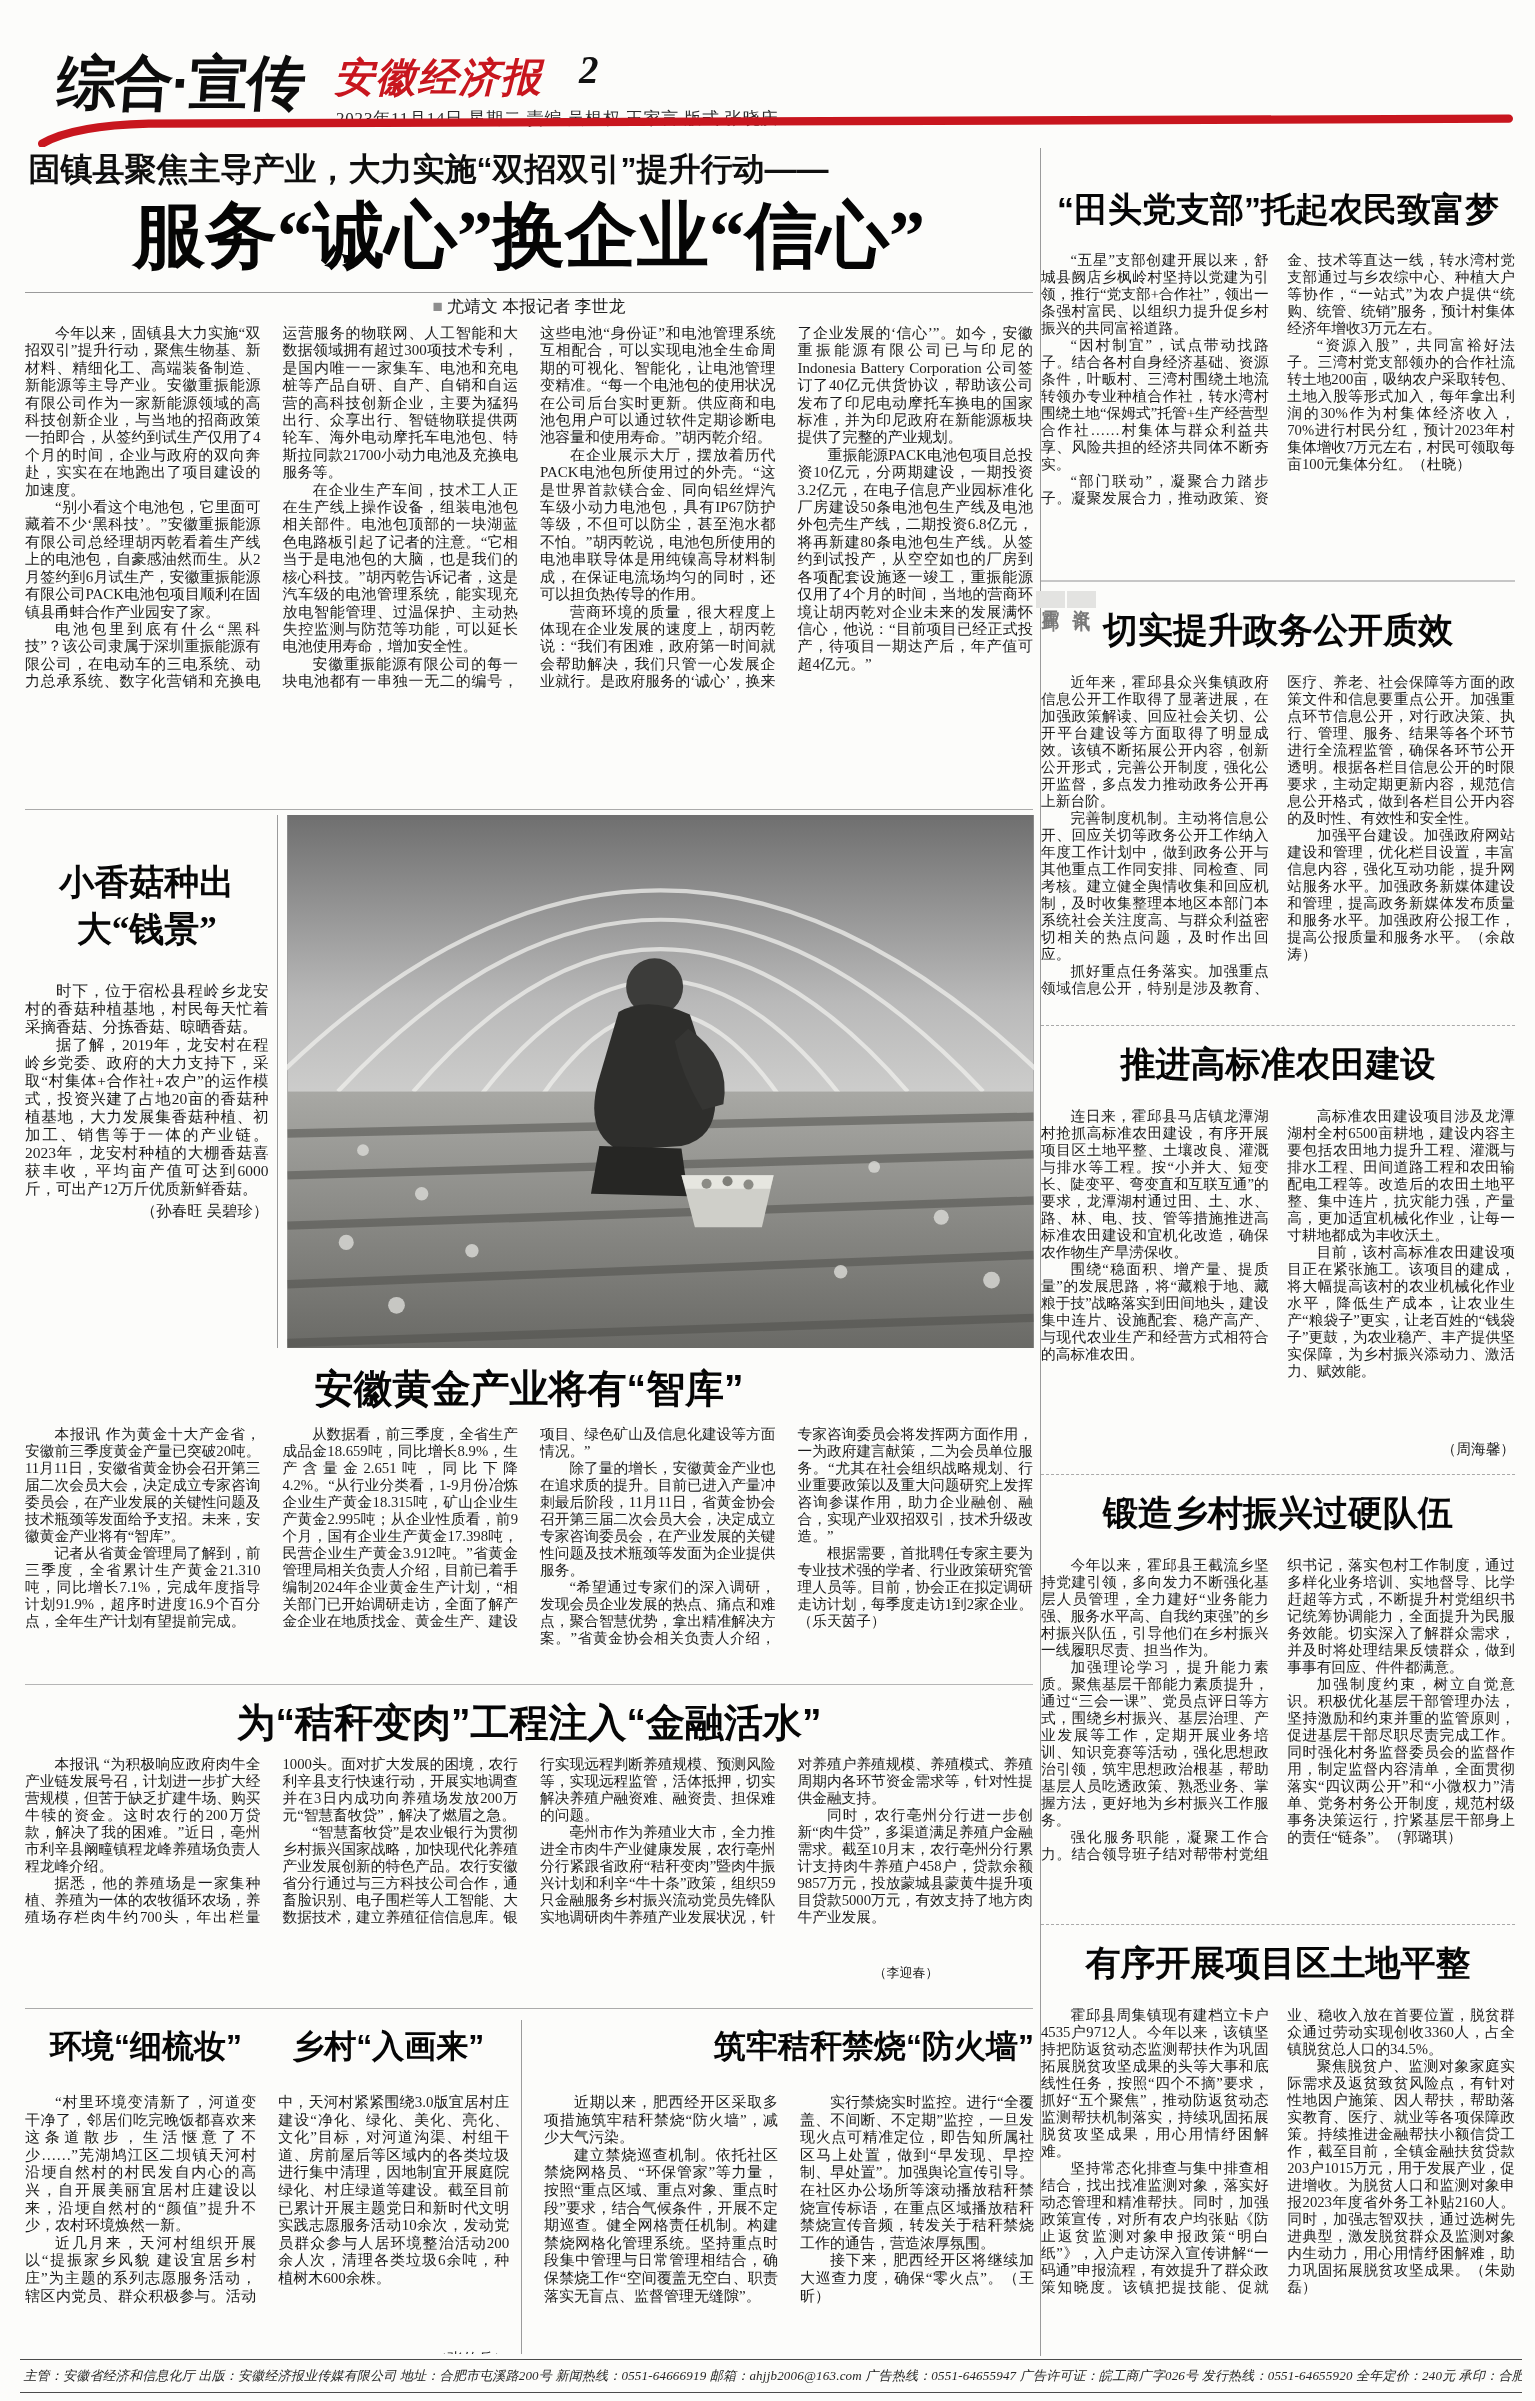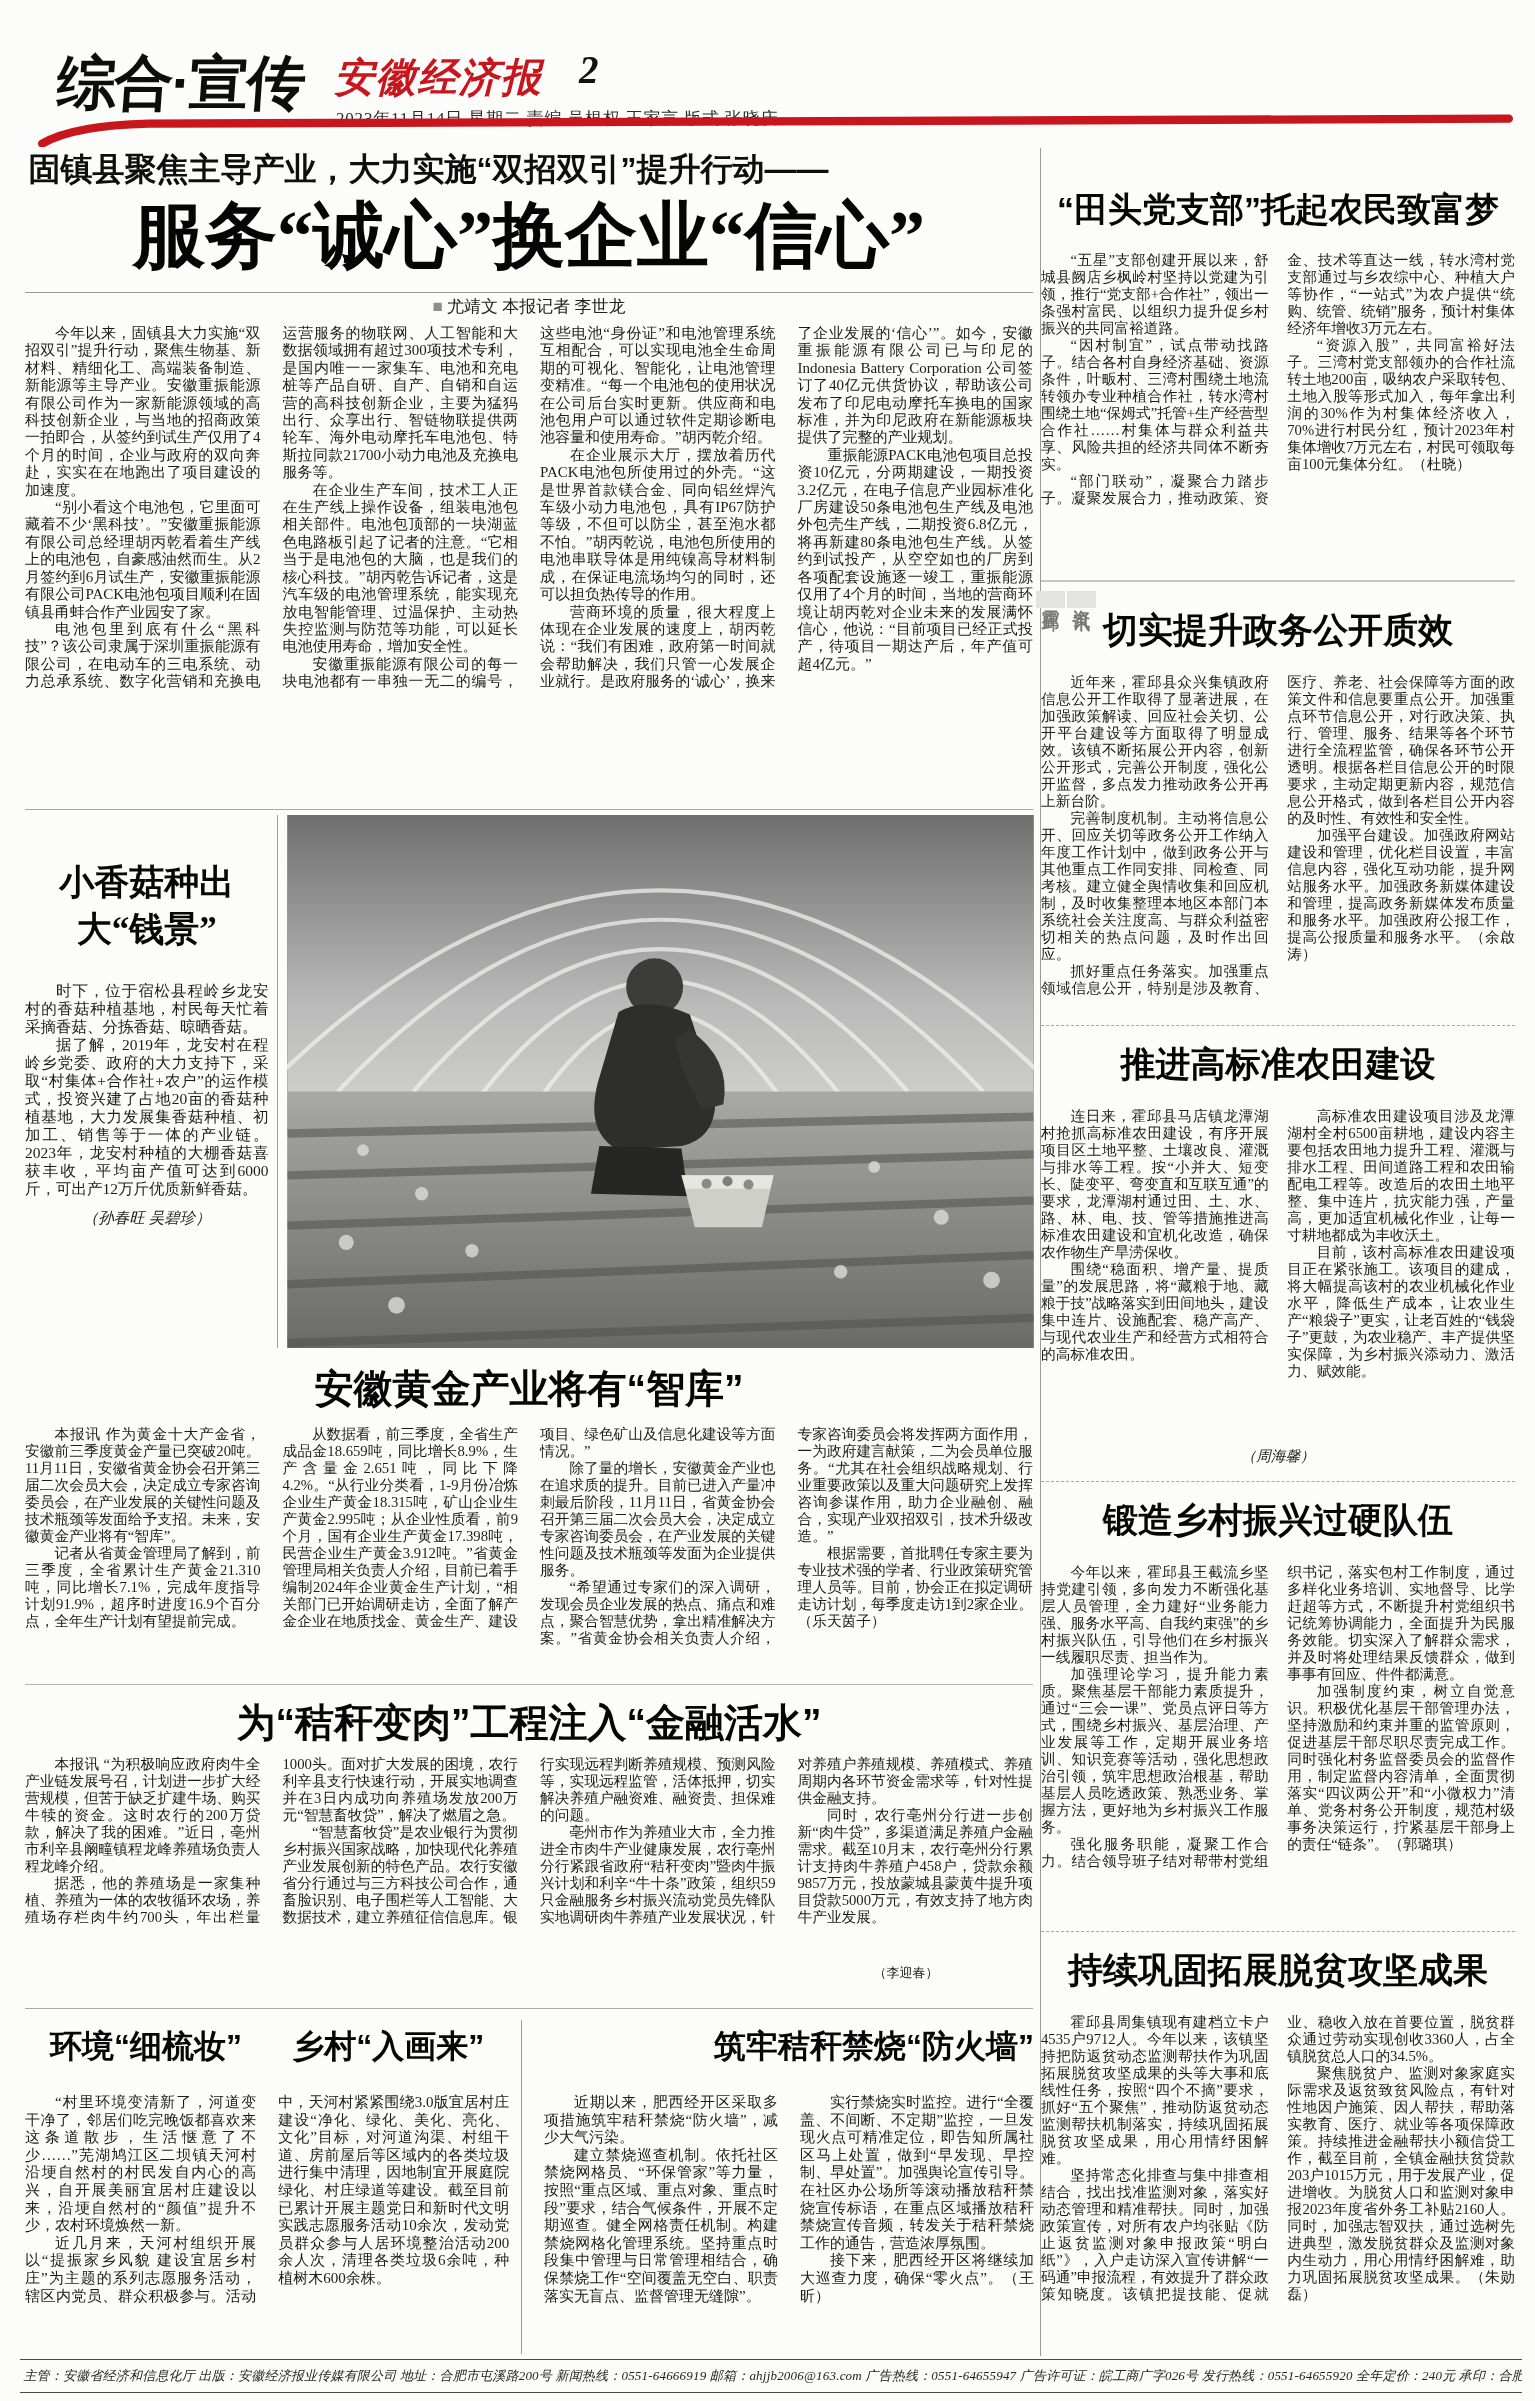--- a/index.html
+++ b/index.html
@@ -23,21 +23,21 @@
   .byline{position:absolute;left:25px;top:295px;width:1008px;text-align:center;font-size:17px;color:#222;}
   .byline .sq{color:#8d8d8d;}
   .main-body{position:absolute;left:25px;top:325px;width:1008px;height:480px;overflow:hidden;
         column-count:4;column-gap:22px;font-size:15px;line-height:17.4px;text-align:justify;}
   .para{margin:0;text-indent:2em;}
   
   .mushroom{position:absolute;left:25px;top:815px;width:253px;height:533px;border-right:0.8px solid #9b9b9b;
         padding-right:8.4px;box-sizing:border-box;overflow:hidden;}
   .mushroom-title{margin-top:44px;text-align:center;font-size:35px;font-weight:800;line-height:47px;color:#070707;}
   .mushroom-body{margin-top:28.5px;font-size:15.5px;line-height:18px;text-align:justify;}
-  .attribution{text-align:center;font-size:15.5px;margin-top:10px;font-style:italic;}
+  .attribution{text-align:right;font-size:15.5px;margin-top:3px;}
   
   .photo{position:absolute;left:287px;top:815px;width:747px;height:533px;overflow:hidden;background:#9c9c9c;}
   
   .gold-head{position:absolute;left:25px;top:1362px;width:1008px;text-align:center;font-size:39px;
         font-weight:800;color:#060606;}
   .gold-body{position:absolute;left:25px;top:1426px;width:1008px;height:248px;overflow:hidden;
         column-count:4;column-gap:22px;font-size:14.7px;line-height:17px;text-align:justify;}
   
   .loan-head{position:absolute;left:25px;top:1696px;width:1008px;text-align:center;font-size:39px;
         font-weight:800;color:#060606;}
@@ -261,21 +261,21 @@
           <p class="para">今年以来，霍邱县王截流乡坚持党建引领，多向发力不断强化基层人员管理，全力建好“业务能力强、服务水平高、自我约束强”的乡村振兴队伍，引导他们在乡村振兴一线履职尽责、担当作为。</p>
           <p class="para">加强理论学习，提升能力素质。聚焦基层干部能力素质提升，通过“三会一课”、党员点评日等方式，围绕乡村振兴、基层治理、产业发展等工作，定期开展业务培训、知识竞赛等活动，强化思想政治引领，筑牢思想政治根基，帮助基层人员吃透政策、熟悉业务、掌握方法，更好地为乡村振兴工作服务。</p>
           <p class="para">强化服务职能，凝聚工作合力。结合领导班子结对帮带村党组织书记，落实包村工作制度，通过多样化业务培训、实地督导、比学赶超等方式，不断提升村党组织书记统筹协调能力，全面提升为民服务效能。切实深入了解群众需求，并及时将处理结果反馈群众，做到事事有回应、件件都满意。</p>
           <p class="para">加强制度约束，树立自觉意识。积极优化基层干部管理办法，坚持激励和约束并重的监管原则，促进基层干部尽职尽责完成工作。同时强化村务监督委员会的监督作用，制定监督内容清单，全面贯彻落实“四议两公开”和“小微权力”清单、党务村务公开制度，规范村级事务决策运行，拧紧基层干部身上的责任“链条”。（郭璐琪）</p>
         </div>
     </div>
 
     <div class="sep-dash"></div>
 
     <div>
-      <div class="sb-head" style="font-size:35px;">持续巩固拓展脱贫攻坚成果</div>
+      <div class="sb-head" style="font-size:35px;">有序开展项目区土地平整</div>
       <div class="sb-body" style="margin-top:20px;height:361px;">
           <p class="para">霍邱县周集镇现有建档立卡户4535户9712人。今年以来，该镇坚持把防返贫动态监测帮扶作为巩固拓展脱贫攻坚成果的头等大事和底线性任务，按照“四个不摘”要求，抓好“五个聚焦”，推动防返贫动态监测帮扶机制落实，持续巩固拓展脱贫攻坚成果，用心用情纾困解难。</p>
           <p class="para">坚持常态化排查与集中排查相结合，找出找准监测对象，落实好动态管理和精准帮扶。同时，加强政策宣传，对所有农户均张贴《防止返贫监测对象申报政策“明白纸”》，入户走访深入宣传讲解“一码通”申报流程，有效提升了群众政策知晓度。该镇把提技能、促就业、稳收入放在首要位置，脱贫群众通过劳动实现创收3360人，占全镇脱贫总人口的34.5%。</p>
           <p class="para">聚焦脱贫户、监测对象家庭实际需求及返贫致贫风险点，有针对性地因户施策、因人帮扶，帮助落实教育、医疗、就业等各项保障政策。持续推进金融帮扶小额信贷工作，截至目前，全镇金融扶贫贷款203户1015万元，用于发展产业，促进增收。为脱贫人口和监测对象申报2023年度省外务工补贴2160人。同时，加强志智双扶，通过选树先进典型，激发脱贫群众及监测对象内生动力，用心用情纾困解难，助力巩固拓展脱贫攻坚成果。（朱勋磊）</p>
         </div>
     </div>
 
   </div>
 
   <div class="footer">主管：安徽省经济和信息化厅  出版：安徽经济报业传媒有限公司  地址：合肥市屯溪路200号  新闻热线：0551-64666919  邮箱：ahjjb2006@163.com  广告热线：0551-64655947  广告许可证：皖工商广字026号  发行热线：0551-64655920  全年定价：240元  承印：合肥报业传媒有限公司  地址：合肥市包河区兰州路24号</div>

